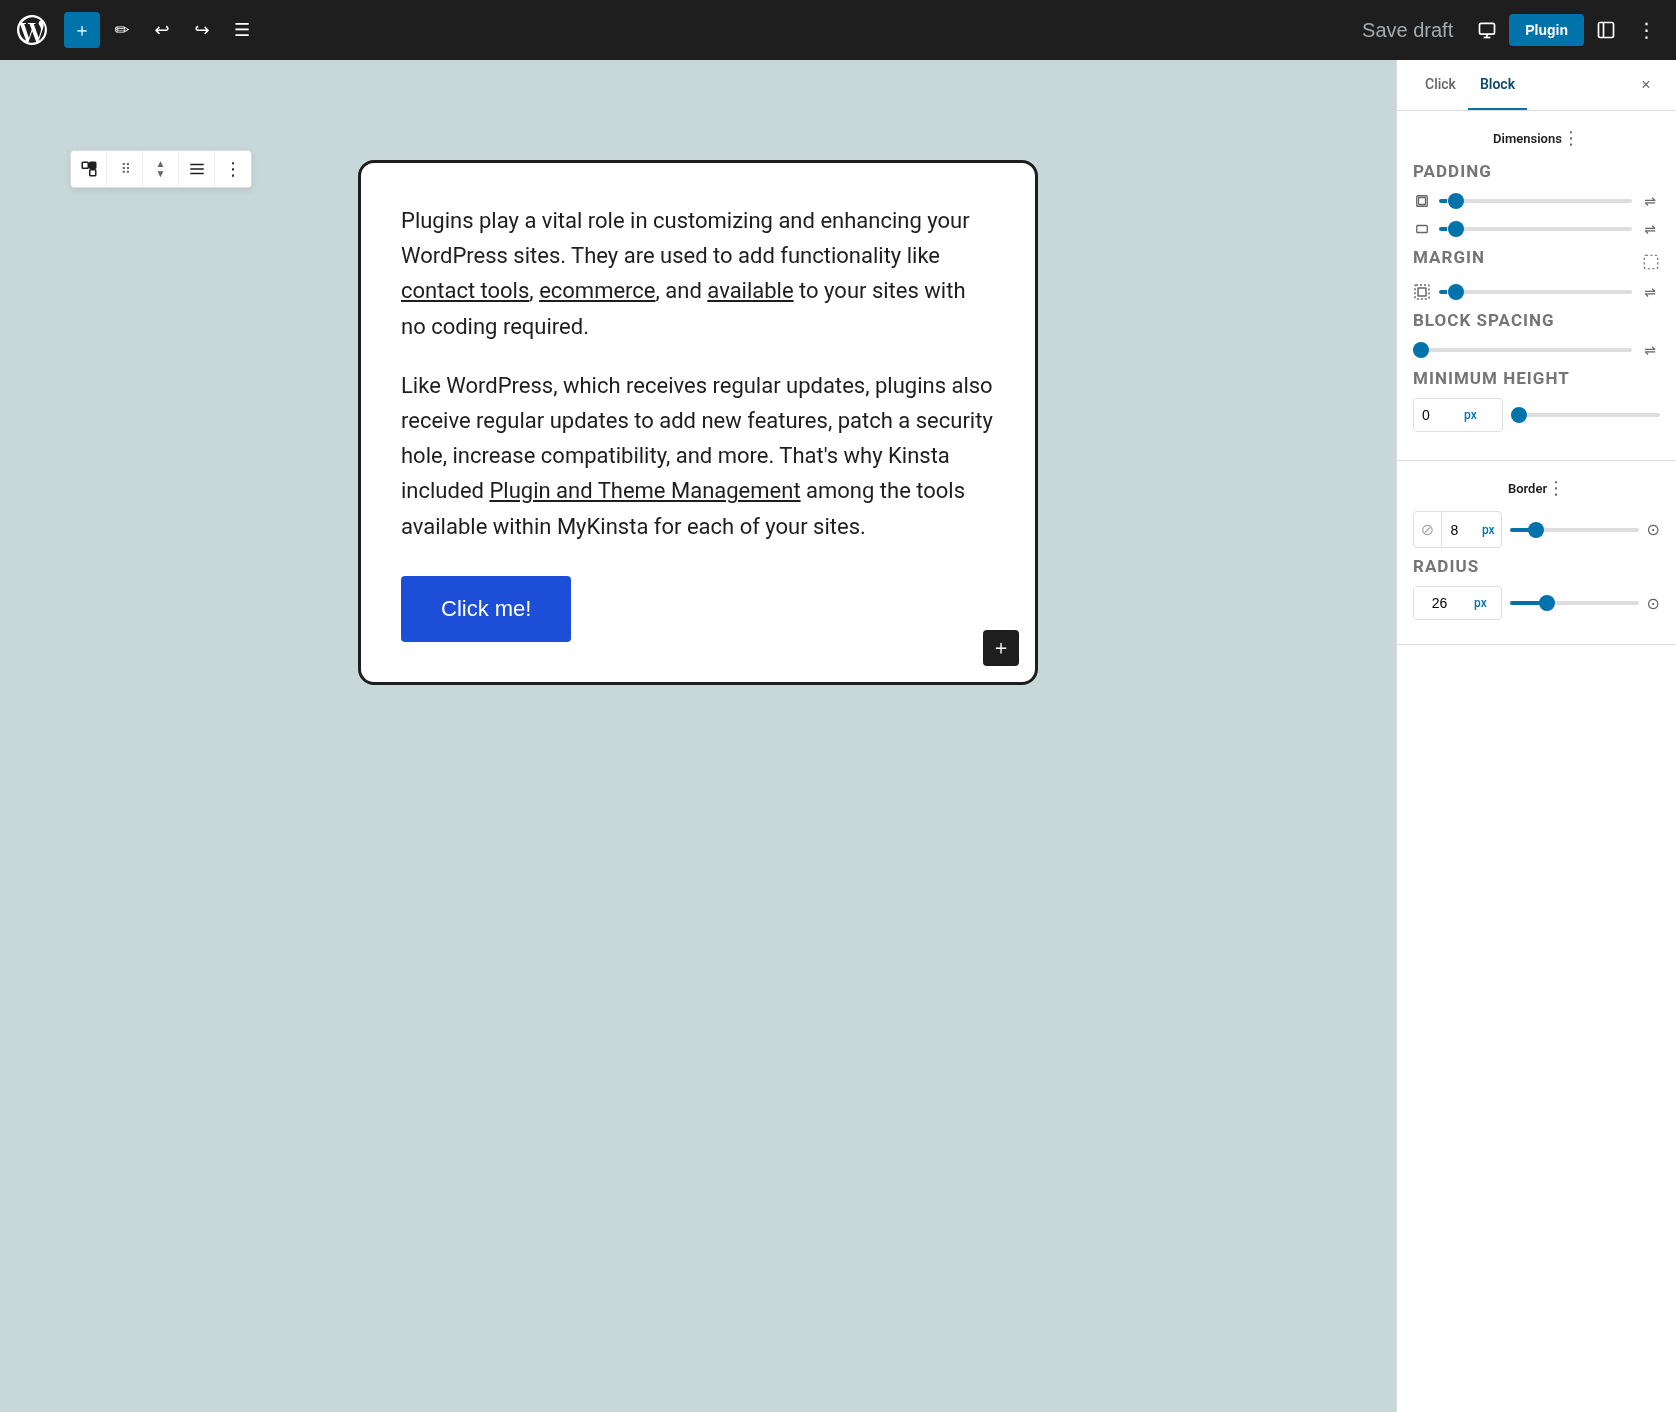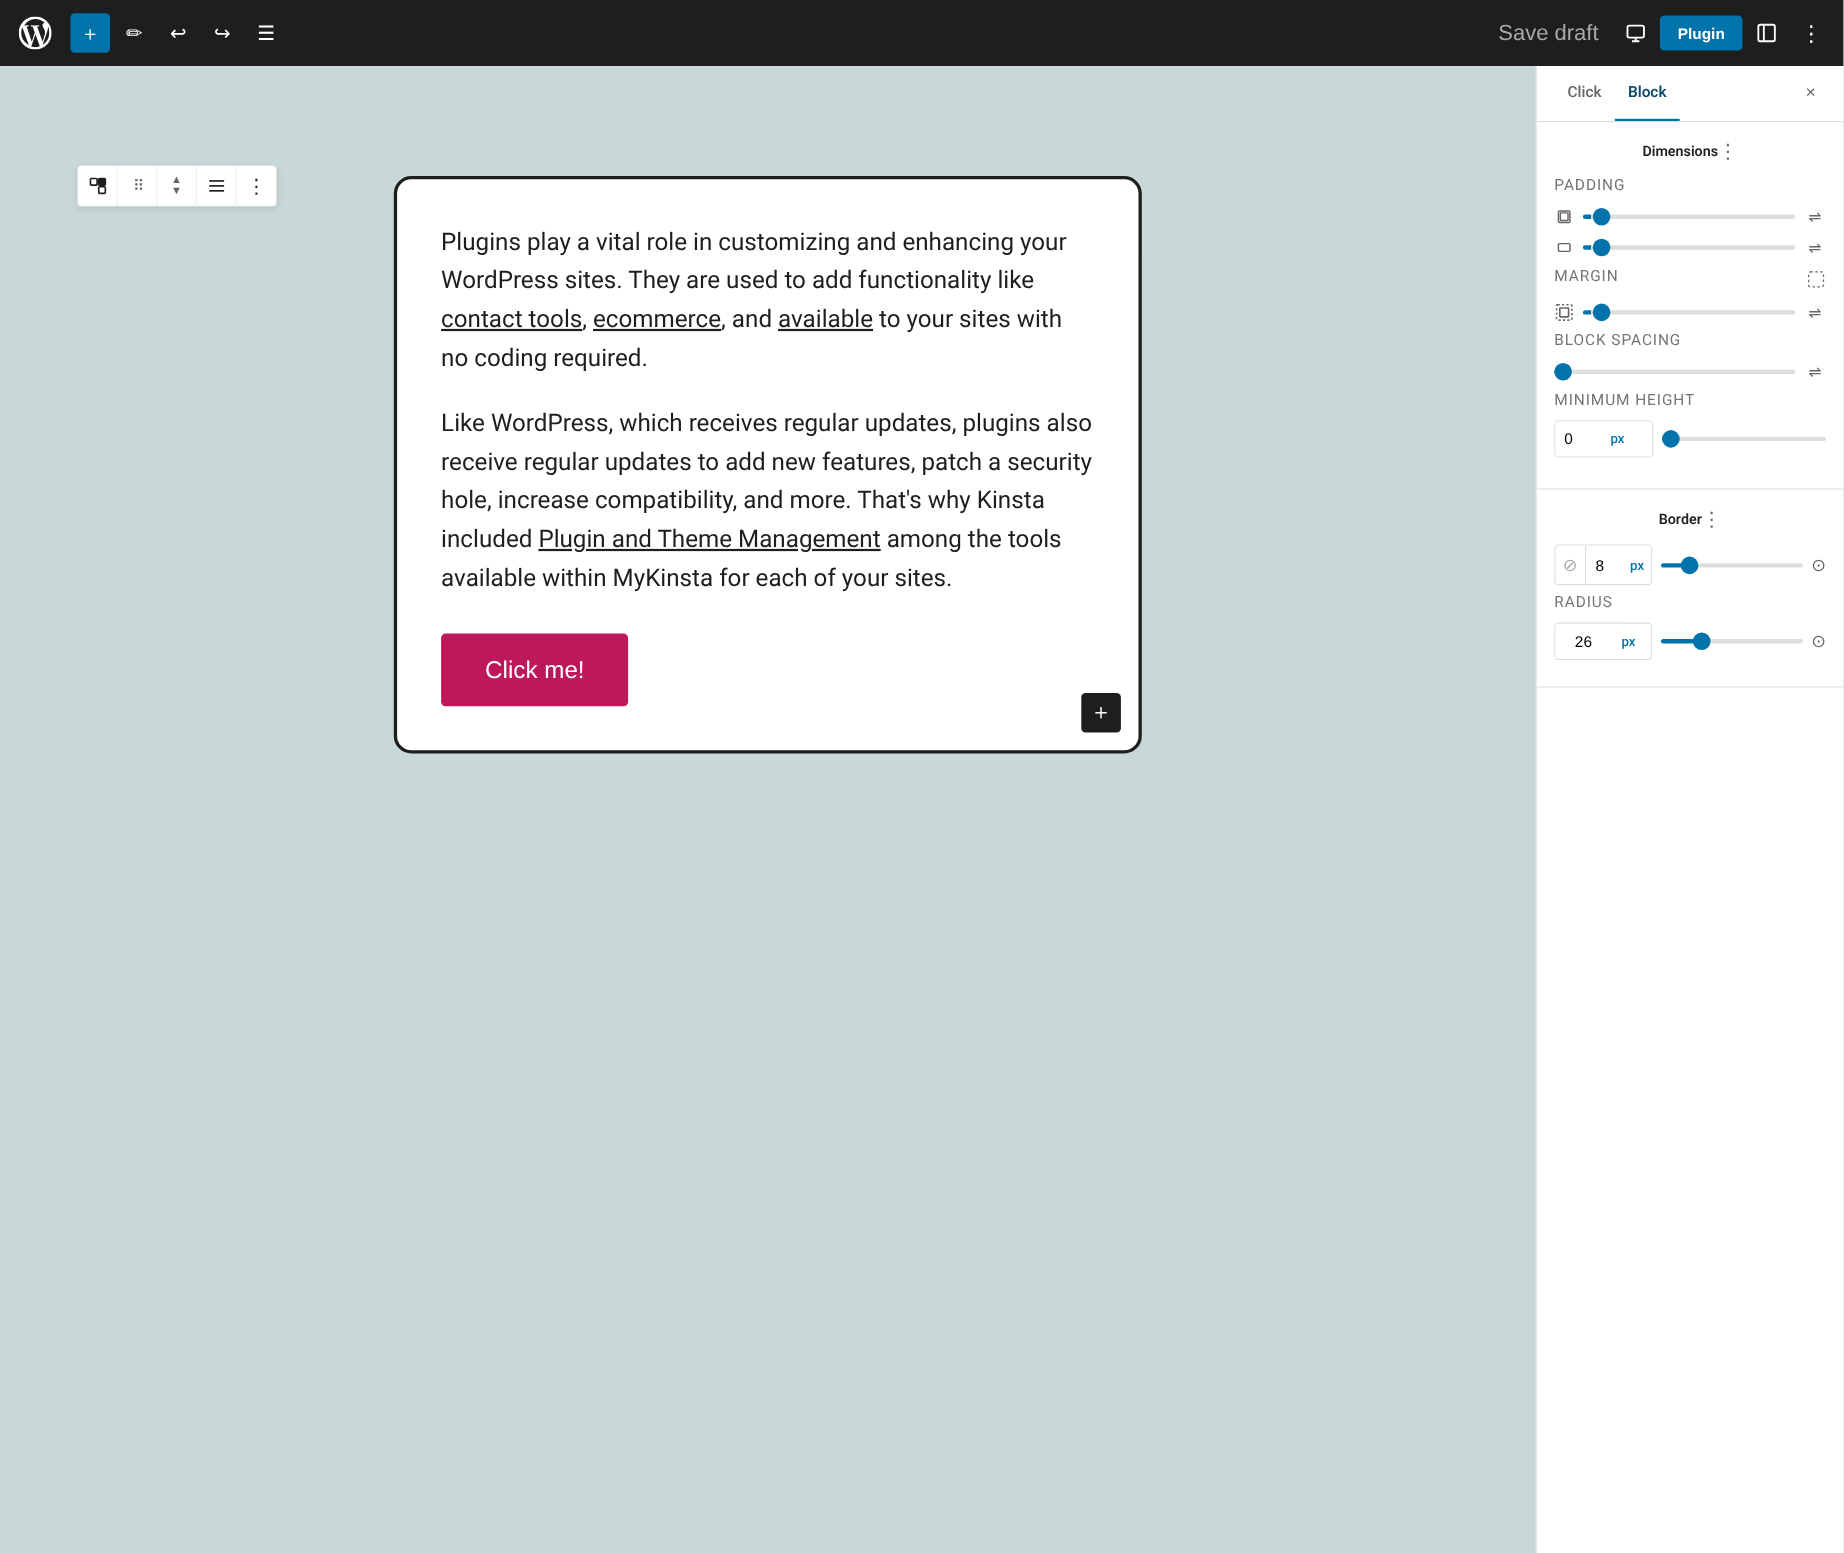--- a/index.html
+++ b/index.html
@@ -55,21 +55,21 @@
     .content-block {
       background: white; border-radius: 16px; border: 3px solid #1e1e1e; padding: 40px; max-width: 680px; width: 100%; margin-top: 60px; position: relative;
     }
     .content-block p {
       font-size: 22px; line-height: 1.6; color: #1e1e1e; margin-bottom: 24px;
     }
     .content-block p:last-of-type { margin-bottom: 0; }
     .content-block a { text-decoration: underline; color: #1e1e1e; }
 
     .click-me-btn {
-      background: #be185d; color: white; border: none; padding: 20px 40px; font-size: 22px; cursor: pointer; display: block; margin-top: 32px; border-radius: 4px;
+      background: #1d4ed8; color: white; border: none; padding: 20px 40px; font-size: 22px; cursor: pointer; display: block; margin-top: 32px; border-radius: 4px;
     }
 
     .add-block-btn {
       position: absolute; bottom: 16px; right: 16px; background: #1e1e1e; color: white; width: 36px; height: 36px; border-radius: 4px; border: none; display: flex; align-items: center; justify-content: center; cursor: pointer; font-size: 20px;
     }
 
     
     .right-panel {
       width: 280px; background: white; border-left: 1px solid #ddd; display: flex; flex-direction: column; overflow-y: auto;
     }
@@ -93,21 +93,21 @@
     .section-header {
       display: flex; align-items: center; justify-content: center; margin-bottom: 12px;
     }
     .section-title {
       font-size: 13px; font-weight: 600; color: #1e1e1e;
     }
     .section-more {
       background: transparent; border: none; cursor: pointer; color: #666; display: flex; align-items: center; font-size: 18px;
     }
     .sub-label {
-      font-size: 14px; font-weight: 400; color: #757575; letter-spacing: 0.06em; text-transform: uppercase; margin-bottom: 10px;
+      font-size: 17px; font-weight: 700; color: #757575; letter-spacing: 0.06em; text-transform: uppercase; margin-bottom: 10px;
     }
     .link-icon {
       background: transparent; border: none; cursor: pointer; color: #666;
     }
 
     
     .slider-row {
       display: flex; align-items: center; gap: 8px; margin-bottom: 8px;
     }
     .mini-icon {

